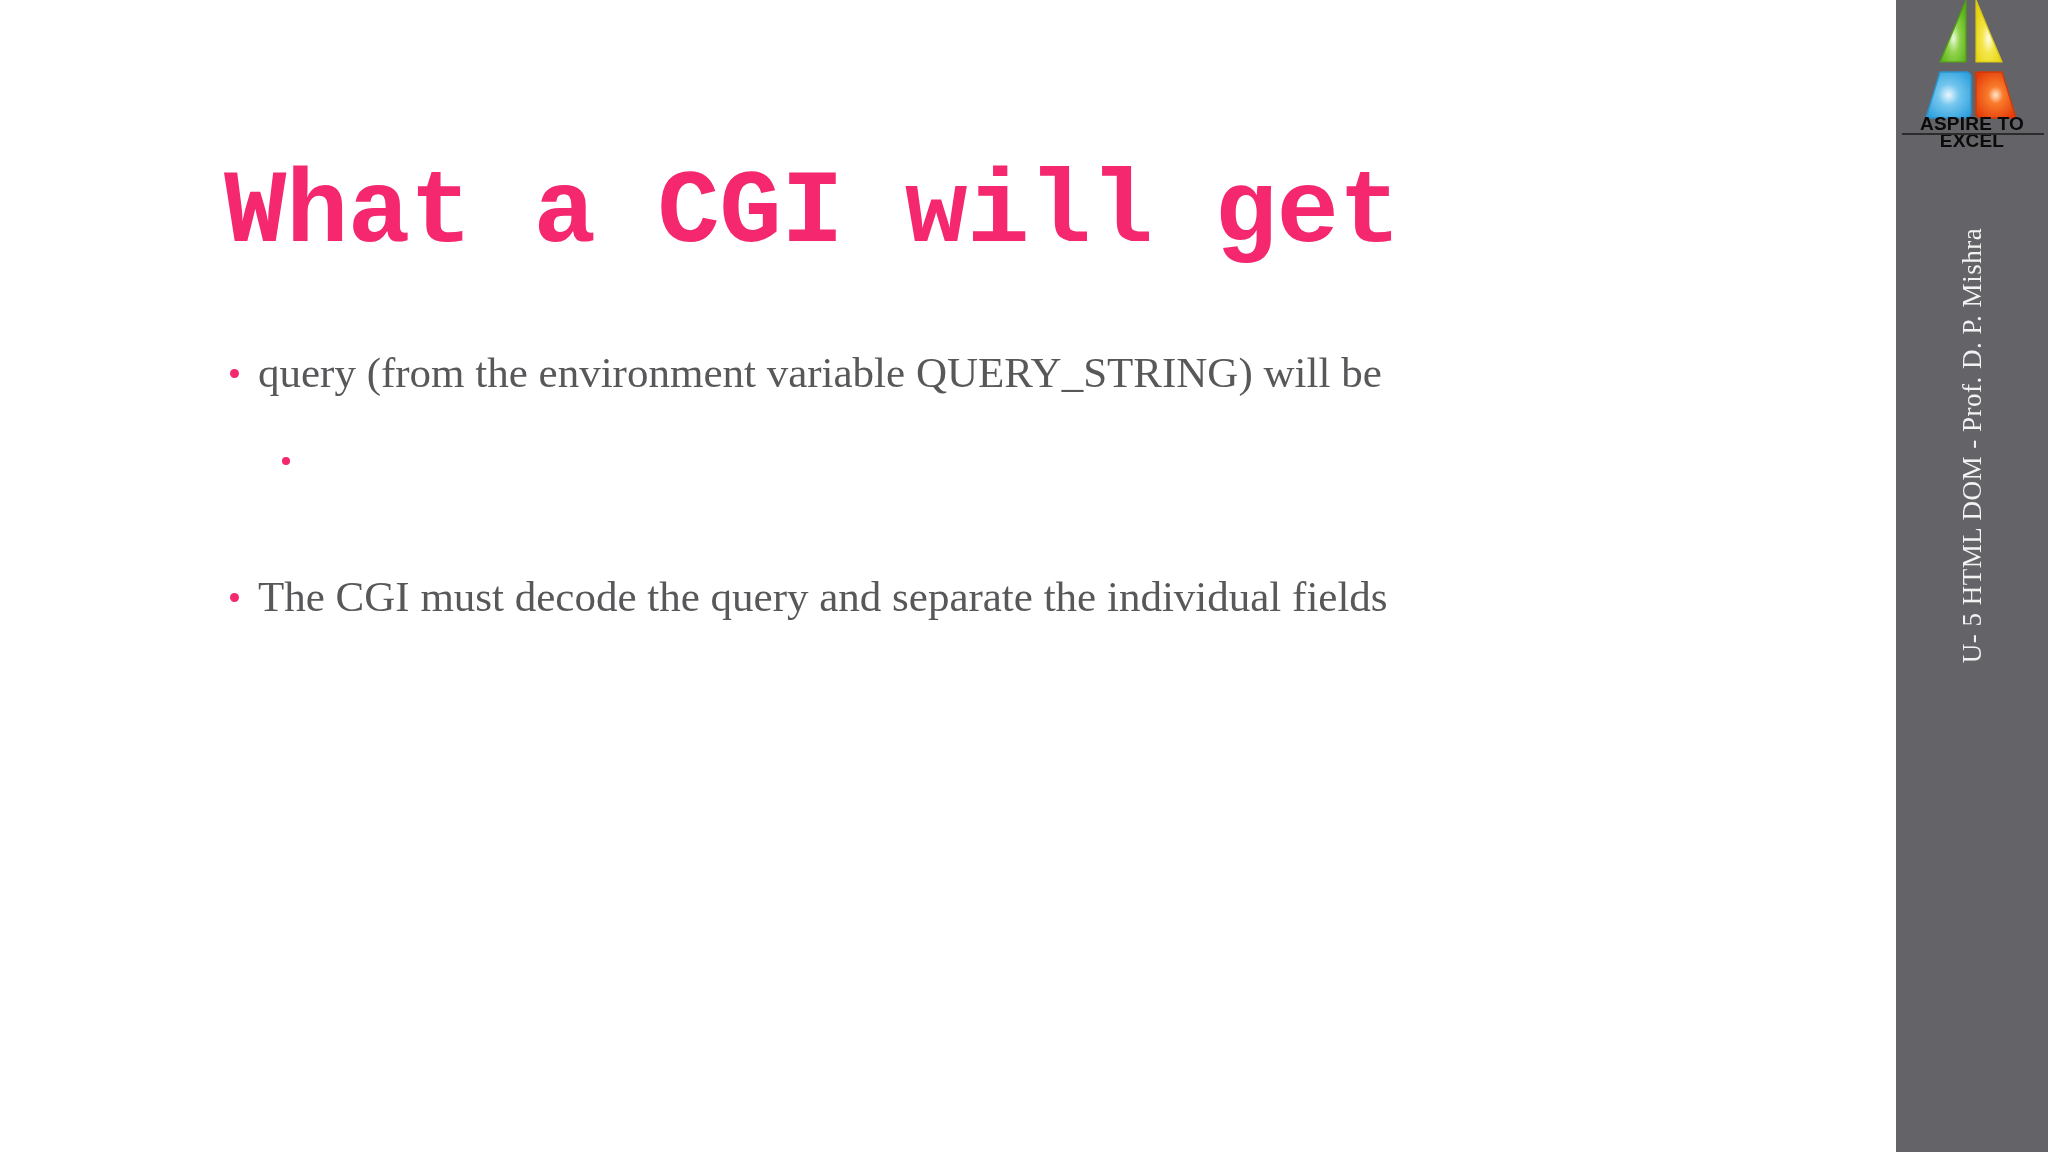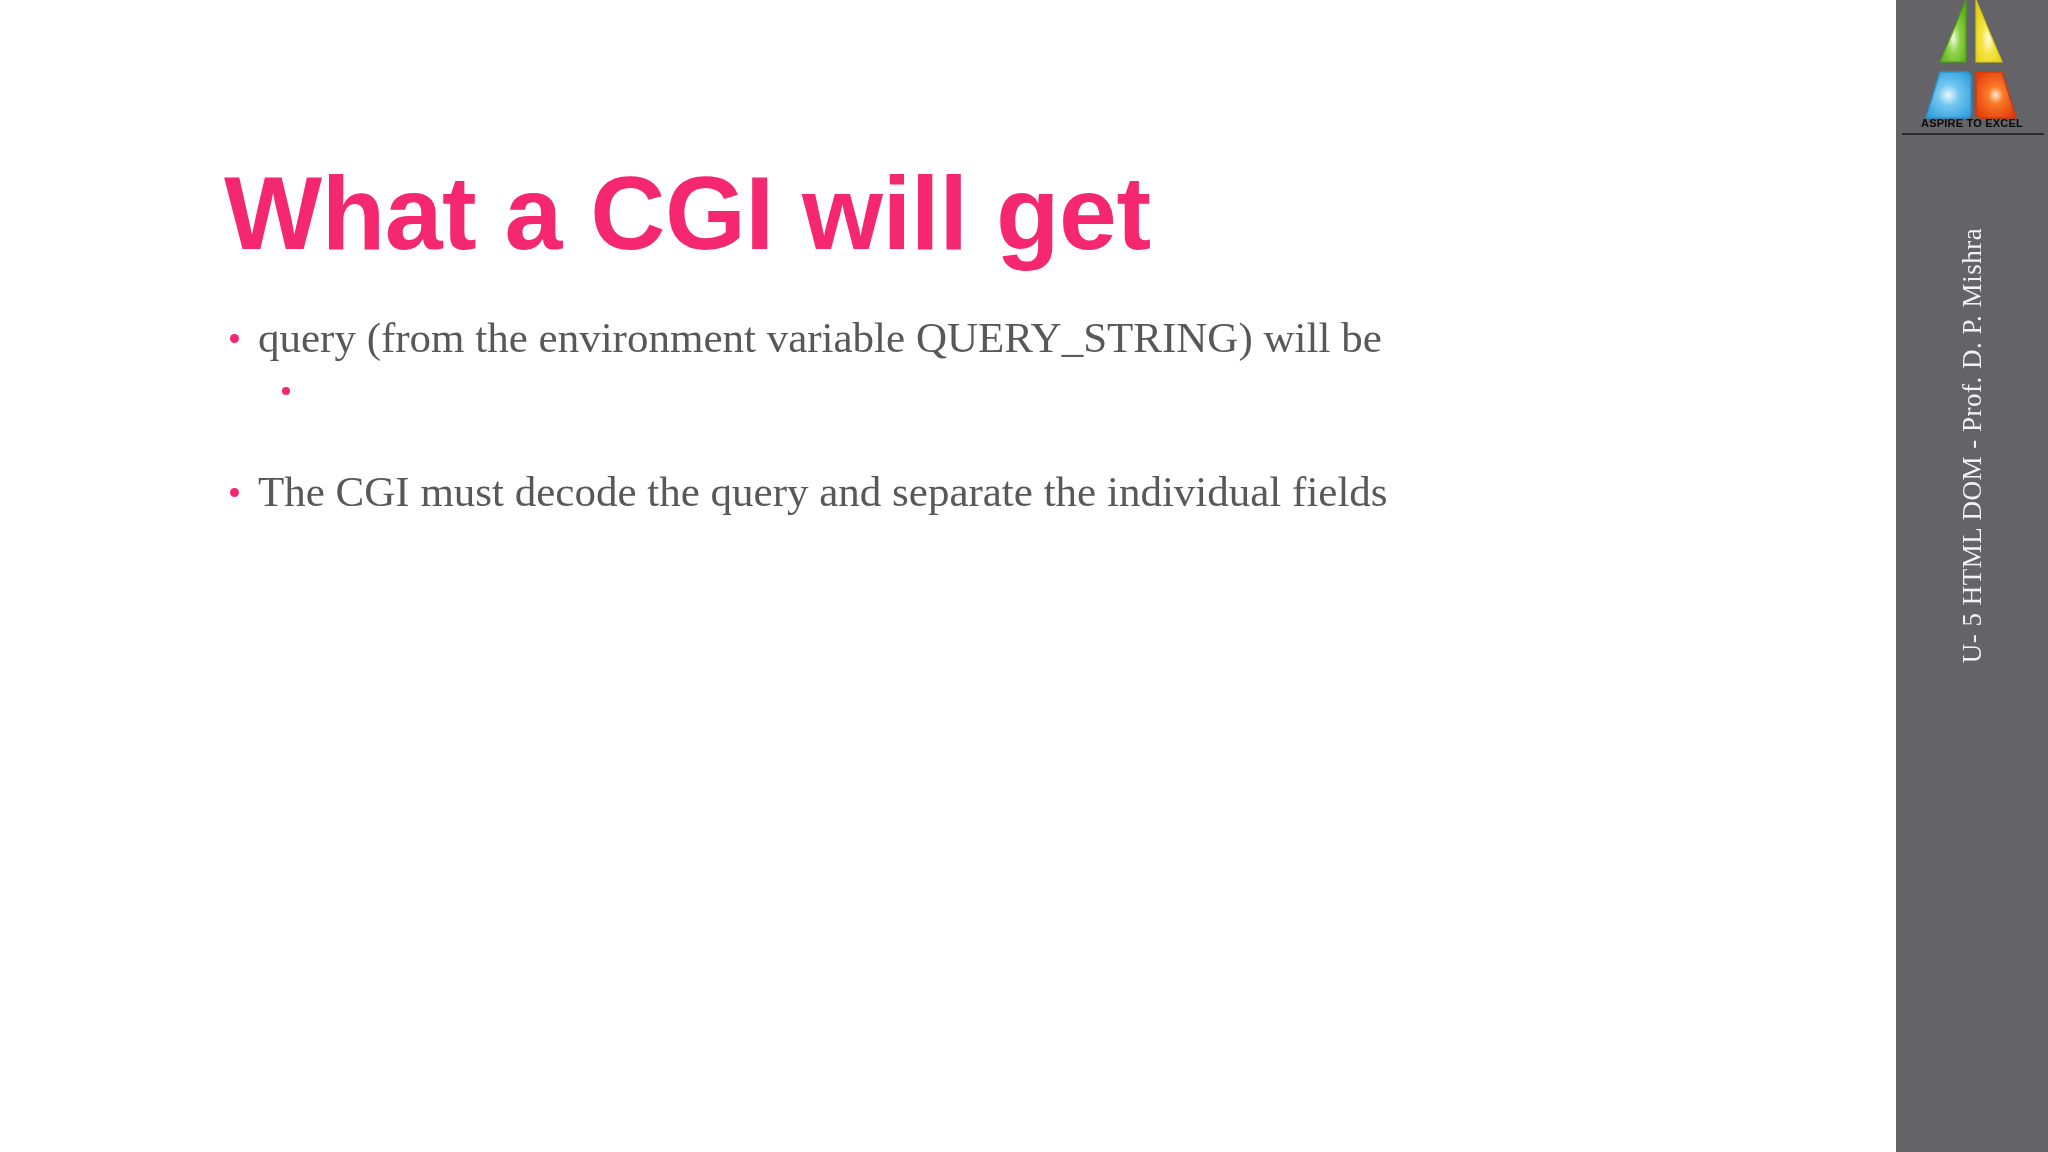--- a/index.html
+++ b/index.html
@@ -54,58 +54,59 @@
     height: 122px;
   }
   #logo-caption {
     position: absolute;
     left: 0px;
     top: 115px;
     width: 152px;
     text-align: center;
     font-family: "Liberation Sans", "DejaVu Sans", sans-serif;
     font-weight: bold;
-    font-size: 11px;
+    font-size: 19px;
     color: #0a0a0a;
     letter-spacing: 0.2px;
     line-height: 17px;
   }
   #logo-rule {
     position: absolute;
     left: 6px;
     top: 133px;
     width: 142px;
     height: 2px;
     background: #2b2b2b;
   }
 
   
   #title {
     position: absolute;
     left: 224px;
     top: 157px;
     color: #f4276f;
-    font-family: Liberation Sans, sans-serif;
+    font-family: Liberation Mono, monospace;
     font-weight: bold;
     font-size: 104px;
     line-height: 112px;
     letter-spacing: -0.5px;
     white-space: nowrap;
   }
 
   
   #body {
     position: absolute;
     left: 224px;
     top: 310px;
     width: 1600px;
   }
   .bullet-row {
     position: relative;
     display: block;
+    margin-top: 35px;
   }
   .lvl1 {
     padding-left: 34px;
     margin-bottom: 0px;
   }
   .lvl2 {
     padding-left: 88px;
   }
   .dot {
     position: absolute;

